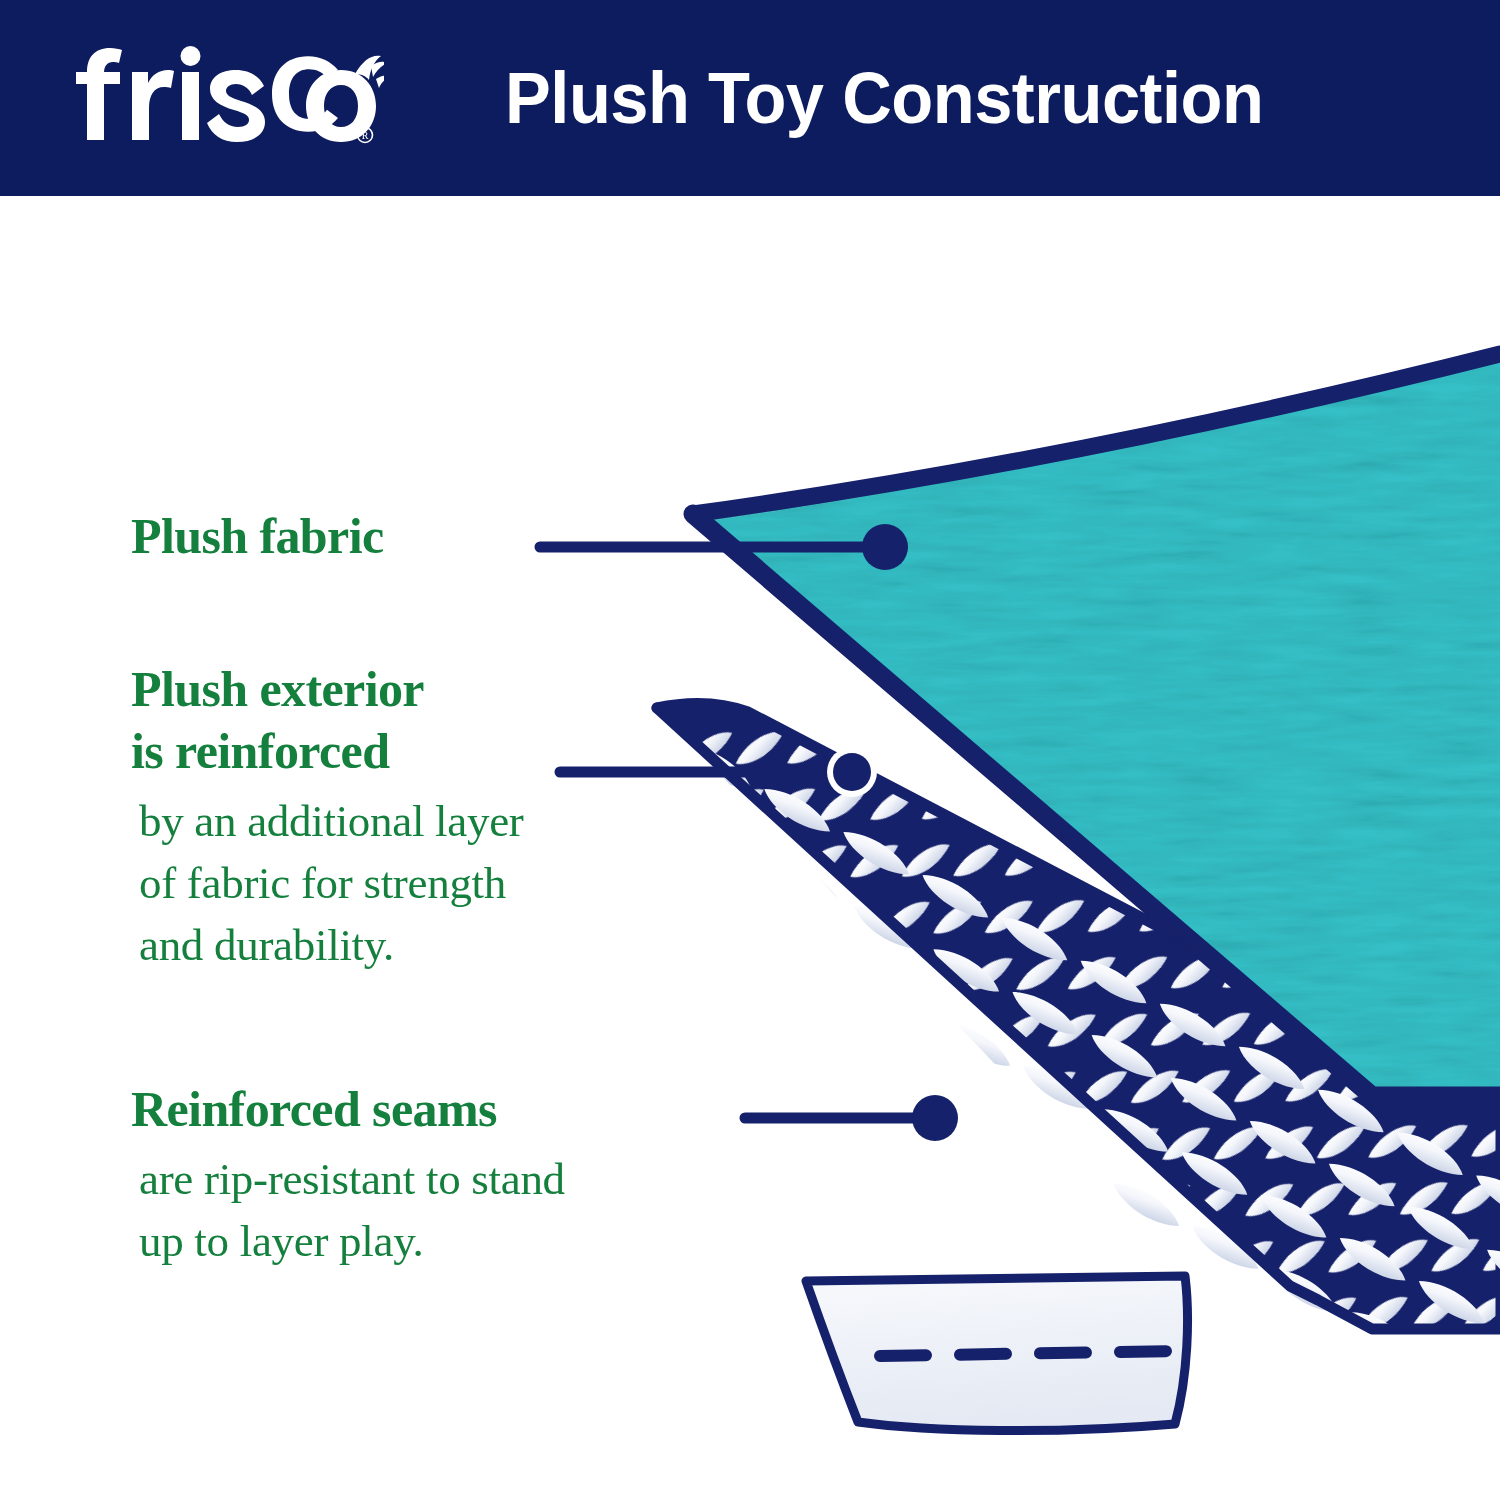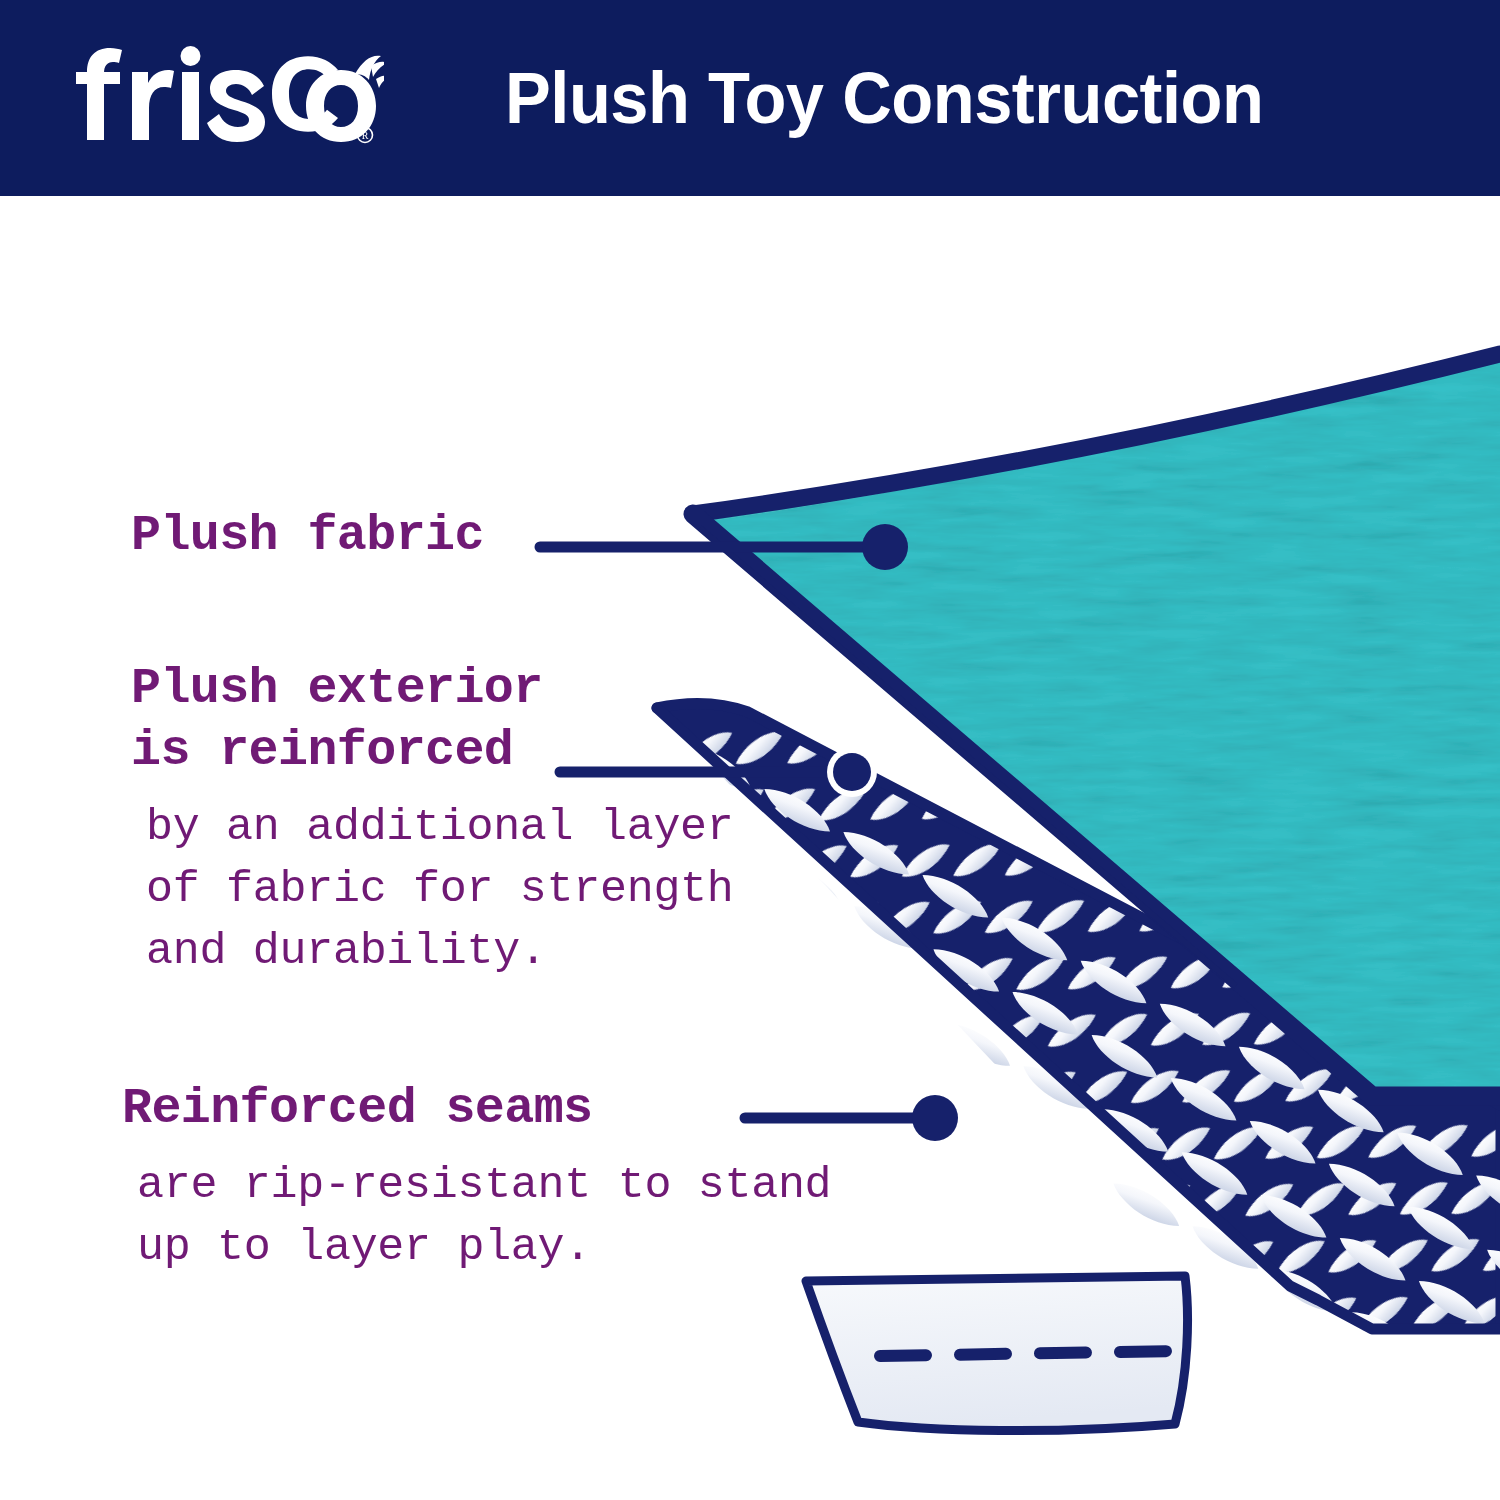--- a/index.html
+++ b/index.html
@@ -57,43 +57,43 @@
     position: absolute;
     left: 0; top: 196px;
     width: 1500px;
     height: 1304px;
   }
   #illustration svg { display: block; }
 
   
   .callout {
     position: absolute;
-    color: #701a75;
-    font-family: Liberation Mono, monospace;
+    color: #15803d;
+    font-family: Liberation Serif, serif;
   }
   .callout .head {
     font-weight: bold;
     font-size: 50px;
     line-height: 62px;
     letter-spacing: -0.6px;
     white-space: pre-line;
     margin: 0;
   }
   .callout .body {
     font-weight: normal;
     font-size: 45px;
     line-height: 62px;
     letter-spacing: -0.3px;
     white-space: pre-line;
-    margin: 15px;
+    margin: 8px;
   }
 
   #callout-plush-fabric { left: 131px; top: 505px; }
   #callout-plush-exterior { left: 131px; top: 658px; }
-  #callout-reinforced-seams { left: 122px; top: 1078px; }
+  #callout-reinforced-seams { left: 131px; top: 1078px; }
 
   
 </style>
 </head>
 <body>
 
 <div id="page">
 
   <div id="header">
 

